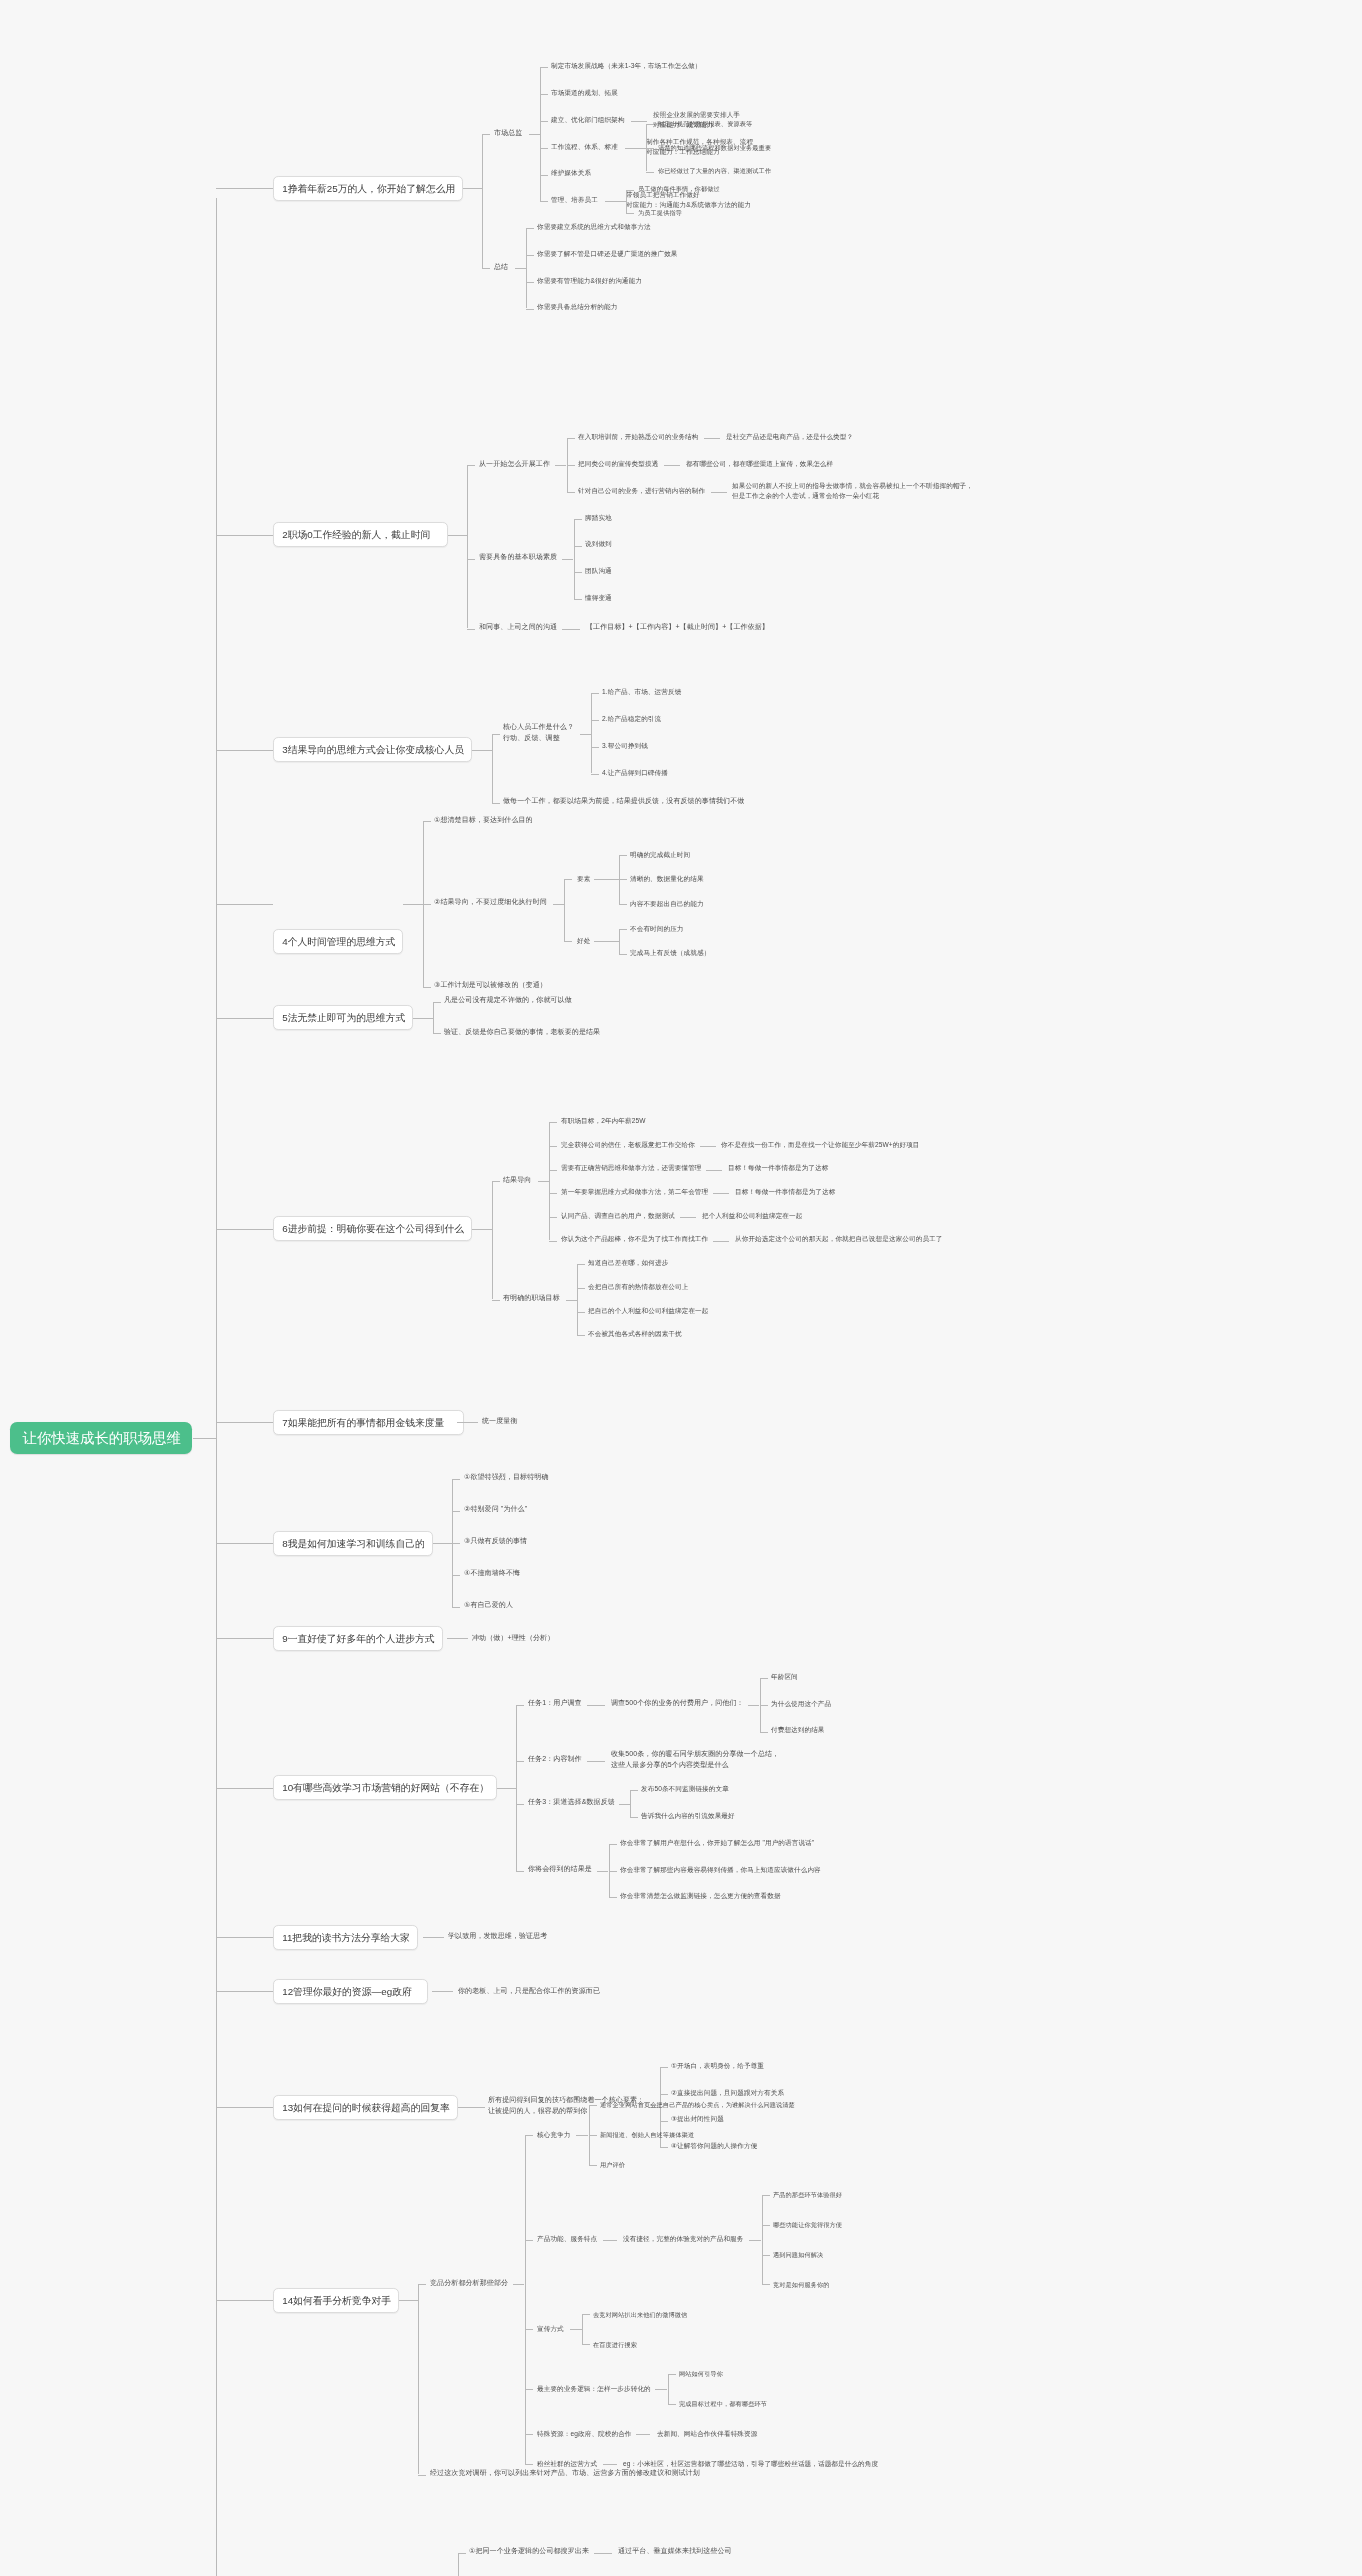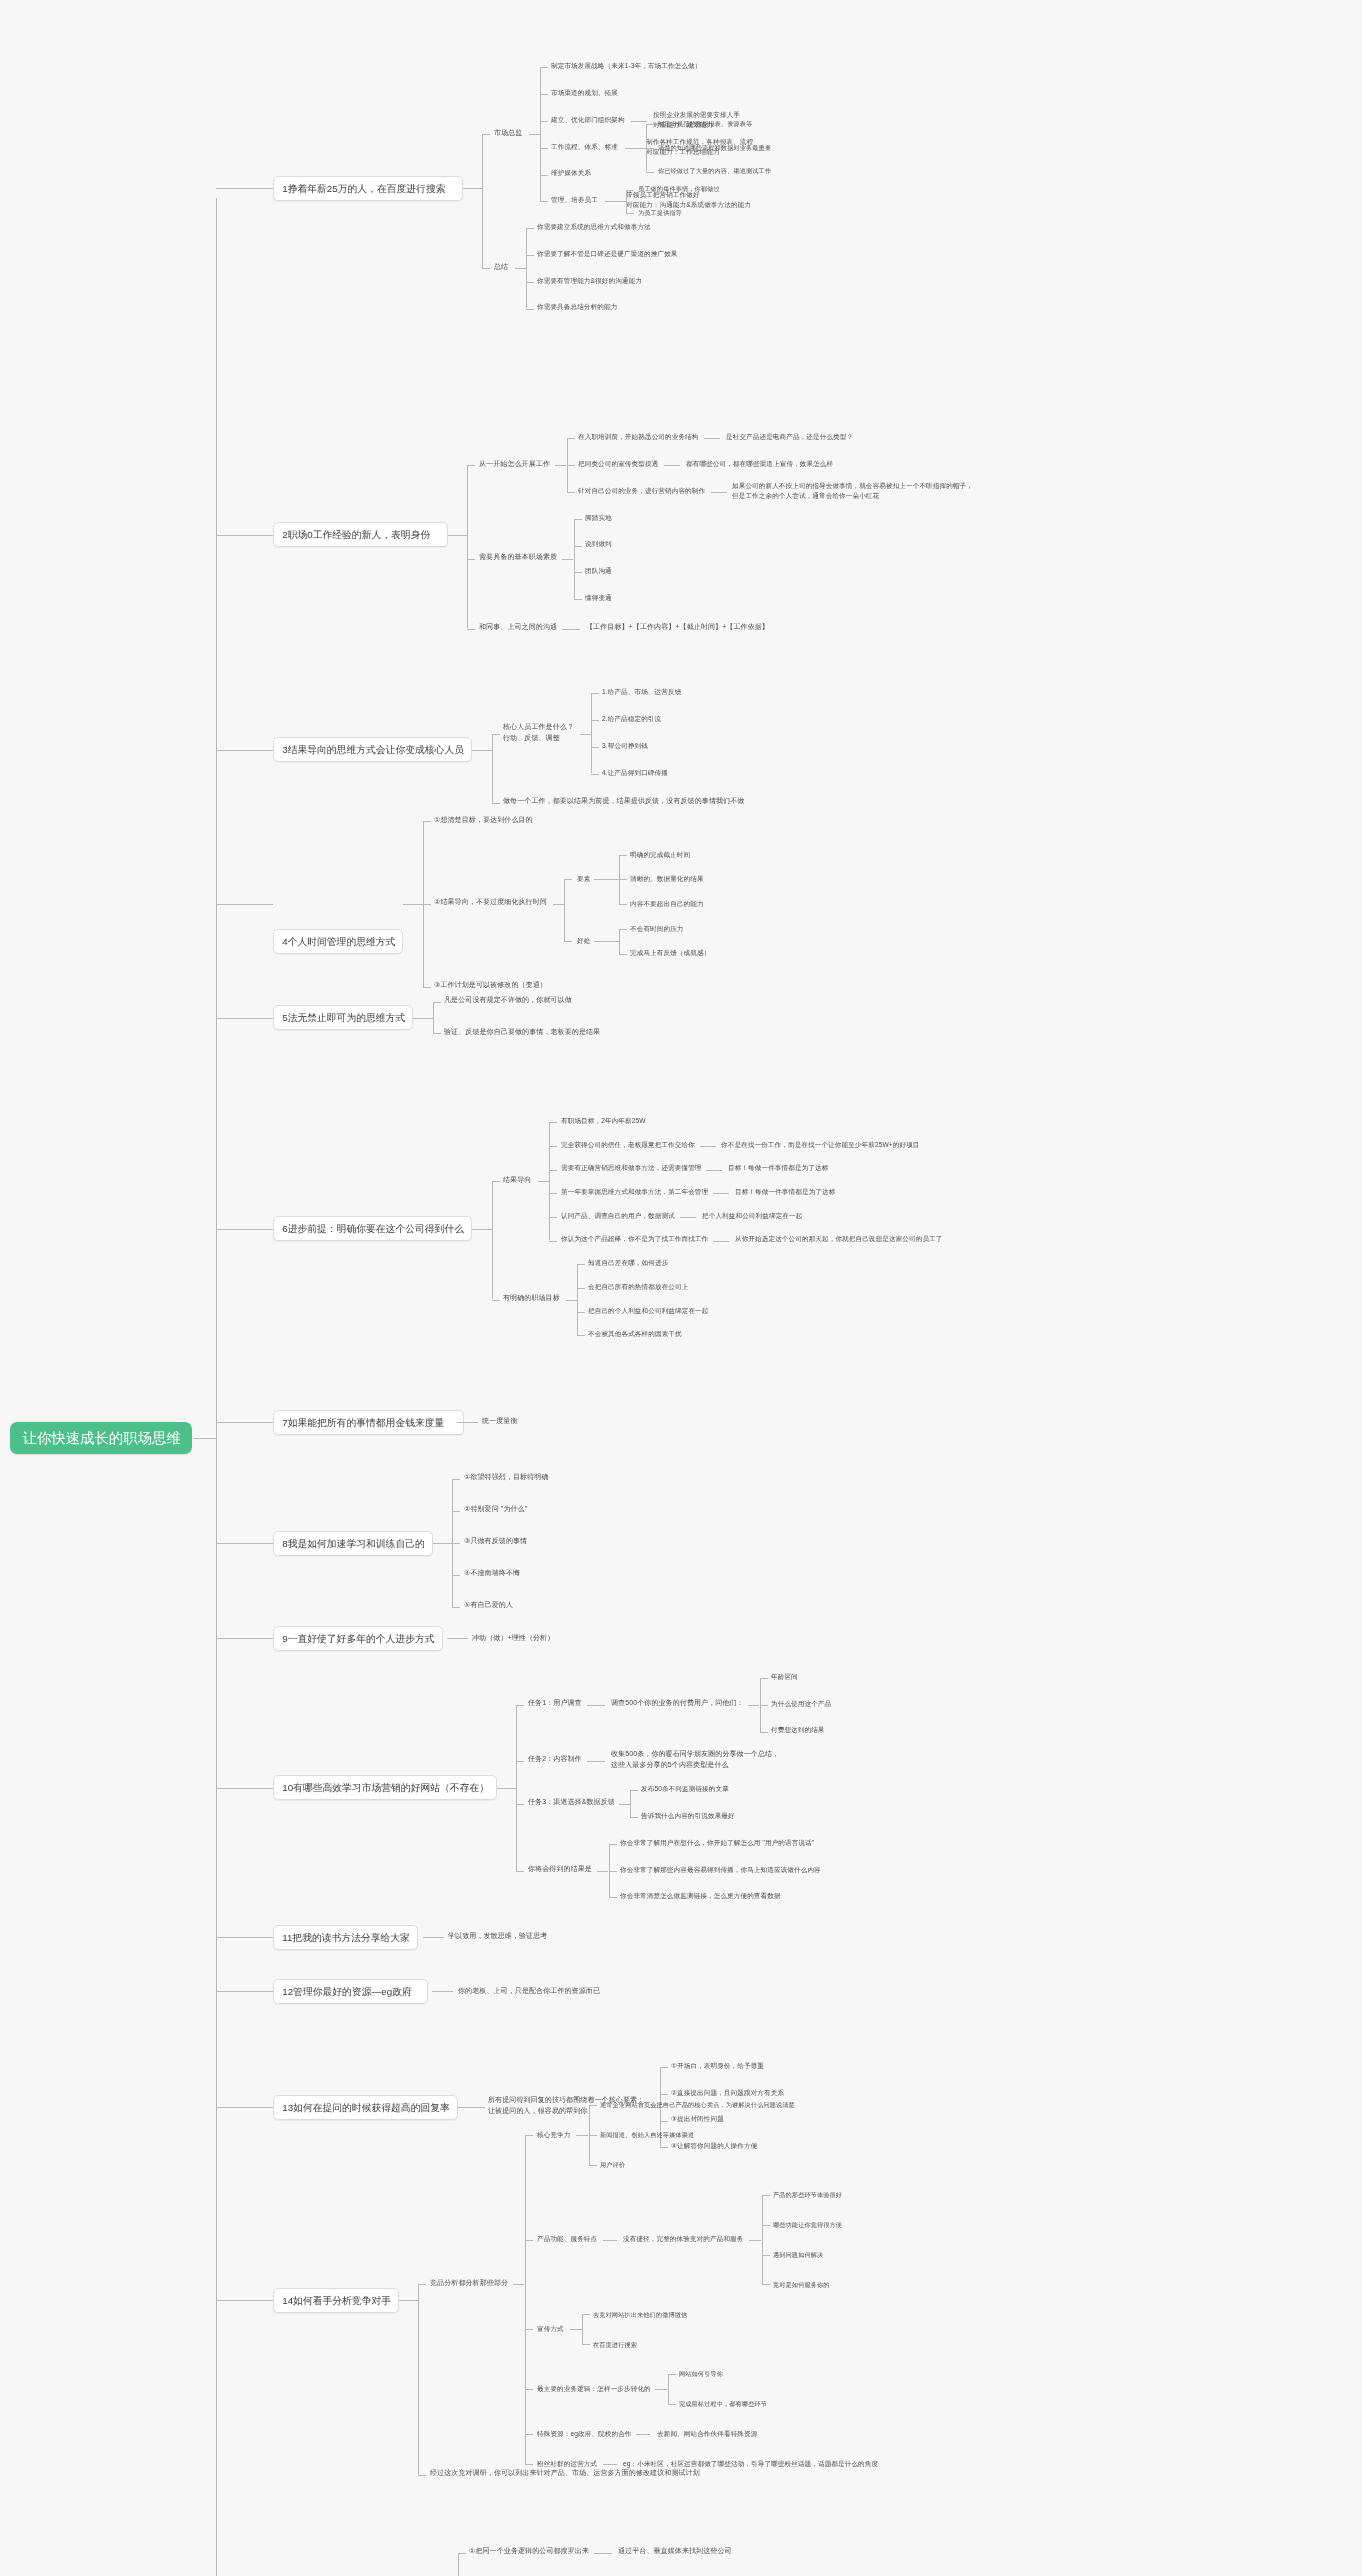--- a/index.html
+++ b/index.html
@@ -33,21 +33,21 @@
   .v{position:absolute;width:0.5px;background:#b9b9b9;}
 </style>
 </head>
 <body>
 
 <div id="canvas">
     <div class="root-node" style="left:10.3px;top:1422px;width:182px;height:32px;padding-left:12px;">让你快速成长的职场思维</div>
     <div class="v" style="left:216px;top:198px;height:2640px;"></div>
     <div class="h" style="left:193px;top:1438px;width:24px;"></div>
     <div class="topic-node" style="left:273px;top:176px;width:190px;height:25px;">
-      <span>1挣着年薪25万的人，在百度进行搜索</span>
+      <span>1挣着年薪25万的人，你开始了解怎么用</span>
     </div>
     <div class="h" style="left:216px;top:188px;width:57px;"></div>
     <div class="leaf" style="left:494px;top:128px;">市场总监</div>
     <div class="leaf sm" style="left:551px;top:61px;">制定市场发展战略（未来1-3年，市场工作怎么做）</div>
     <div class="leaf sm" style="left:551px;top:88px;">市场渠道的规划、拓展</div>
     <div class="leaf sm" style="left:551px;top:115px;">建立、优化部门组织架构</div>
     <div class="h" style="left:631px;top:121px;width:15.5px;"></div>
     <div class="leaf sm" style="left:653px;top:110px;">按照企业发展的需要安排人手
 对应能力：规划能力</div>
     <div class="leaf sm" style="left:551px;top:142px;">工作流程、体系、标准</div>
@@ -90,21 +90,21 @@
     <div class="h" style="left:526px;top:228px;width:8.2px;"></div>
     <div class="h" style="left:526px;top:255px;width:8.2px;"></div>
     <div class="h" style="left:526px;top:282px;width:8.2px;"></div>
     <div class="h" style="left:526px;top:309px;width:8.2px;"></div>
     <div class="h" style="left:515px;top:268px;width:11.3px;"></div>
     <div class="v" style="left:482px;top:134px;height:134px;"></div>
     <div class="h" style="left:463px;top:188px;width:19.6px;"></div>
     <div class="h" style="left:482px;top:134px;width:8.2px;"></div>
     <div class="h" style="left:482px;top:268px;width:8.2px;"></div>
     <div class="topic-node" style="left:273px;top:522px;width:175px;height:25px;">
-      <span>2职场0工作经验的新人，表明身份</span>
+      <span>2职场0工作经验的新人，截止时间</span>
     </div>
     <div class="h" style="left:216px;top:535px;width:57px;"></div>
     <div class="leaf" style="left:479px;top:459px;">从一开始怎么开展工作</div>
     <div class="leaf sm" style="left:578px;top:432px;">在入职培训前，开始熟悉公司的业务结构</div>
     <div class="h" style="left:704px;top:438px;width:15.5px;"></div>
     <div class="leaf sm" style="left:726px;top:432px;">是社交产品还是电商产品，还是什么类型？</div>
     <div class="leaf sm" style="left:578px;top:459px;">把同类公司的宣传类型摸透</div>
     <div class="h" style="left:664px;top:465px;width:15.5px;"></div>
     <div class="leaf sm" style="left:686px;top:459px;">都有哪些公司，都在哪些渠道上宣传，效果怎么样</div>
     <div class="leaf sm" style="left:578px;top:486px;">针对自己公司的业务，进行营销内容的制作</div>

